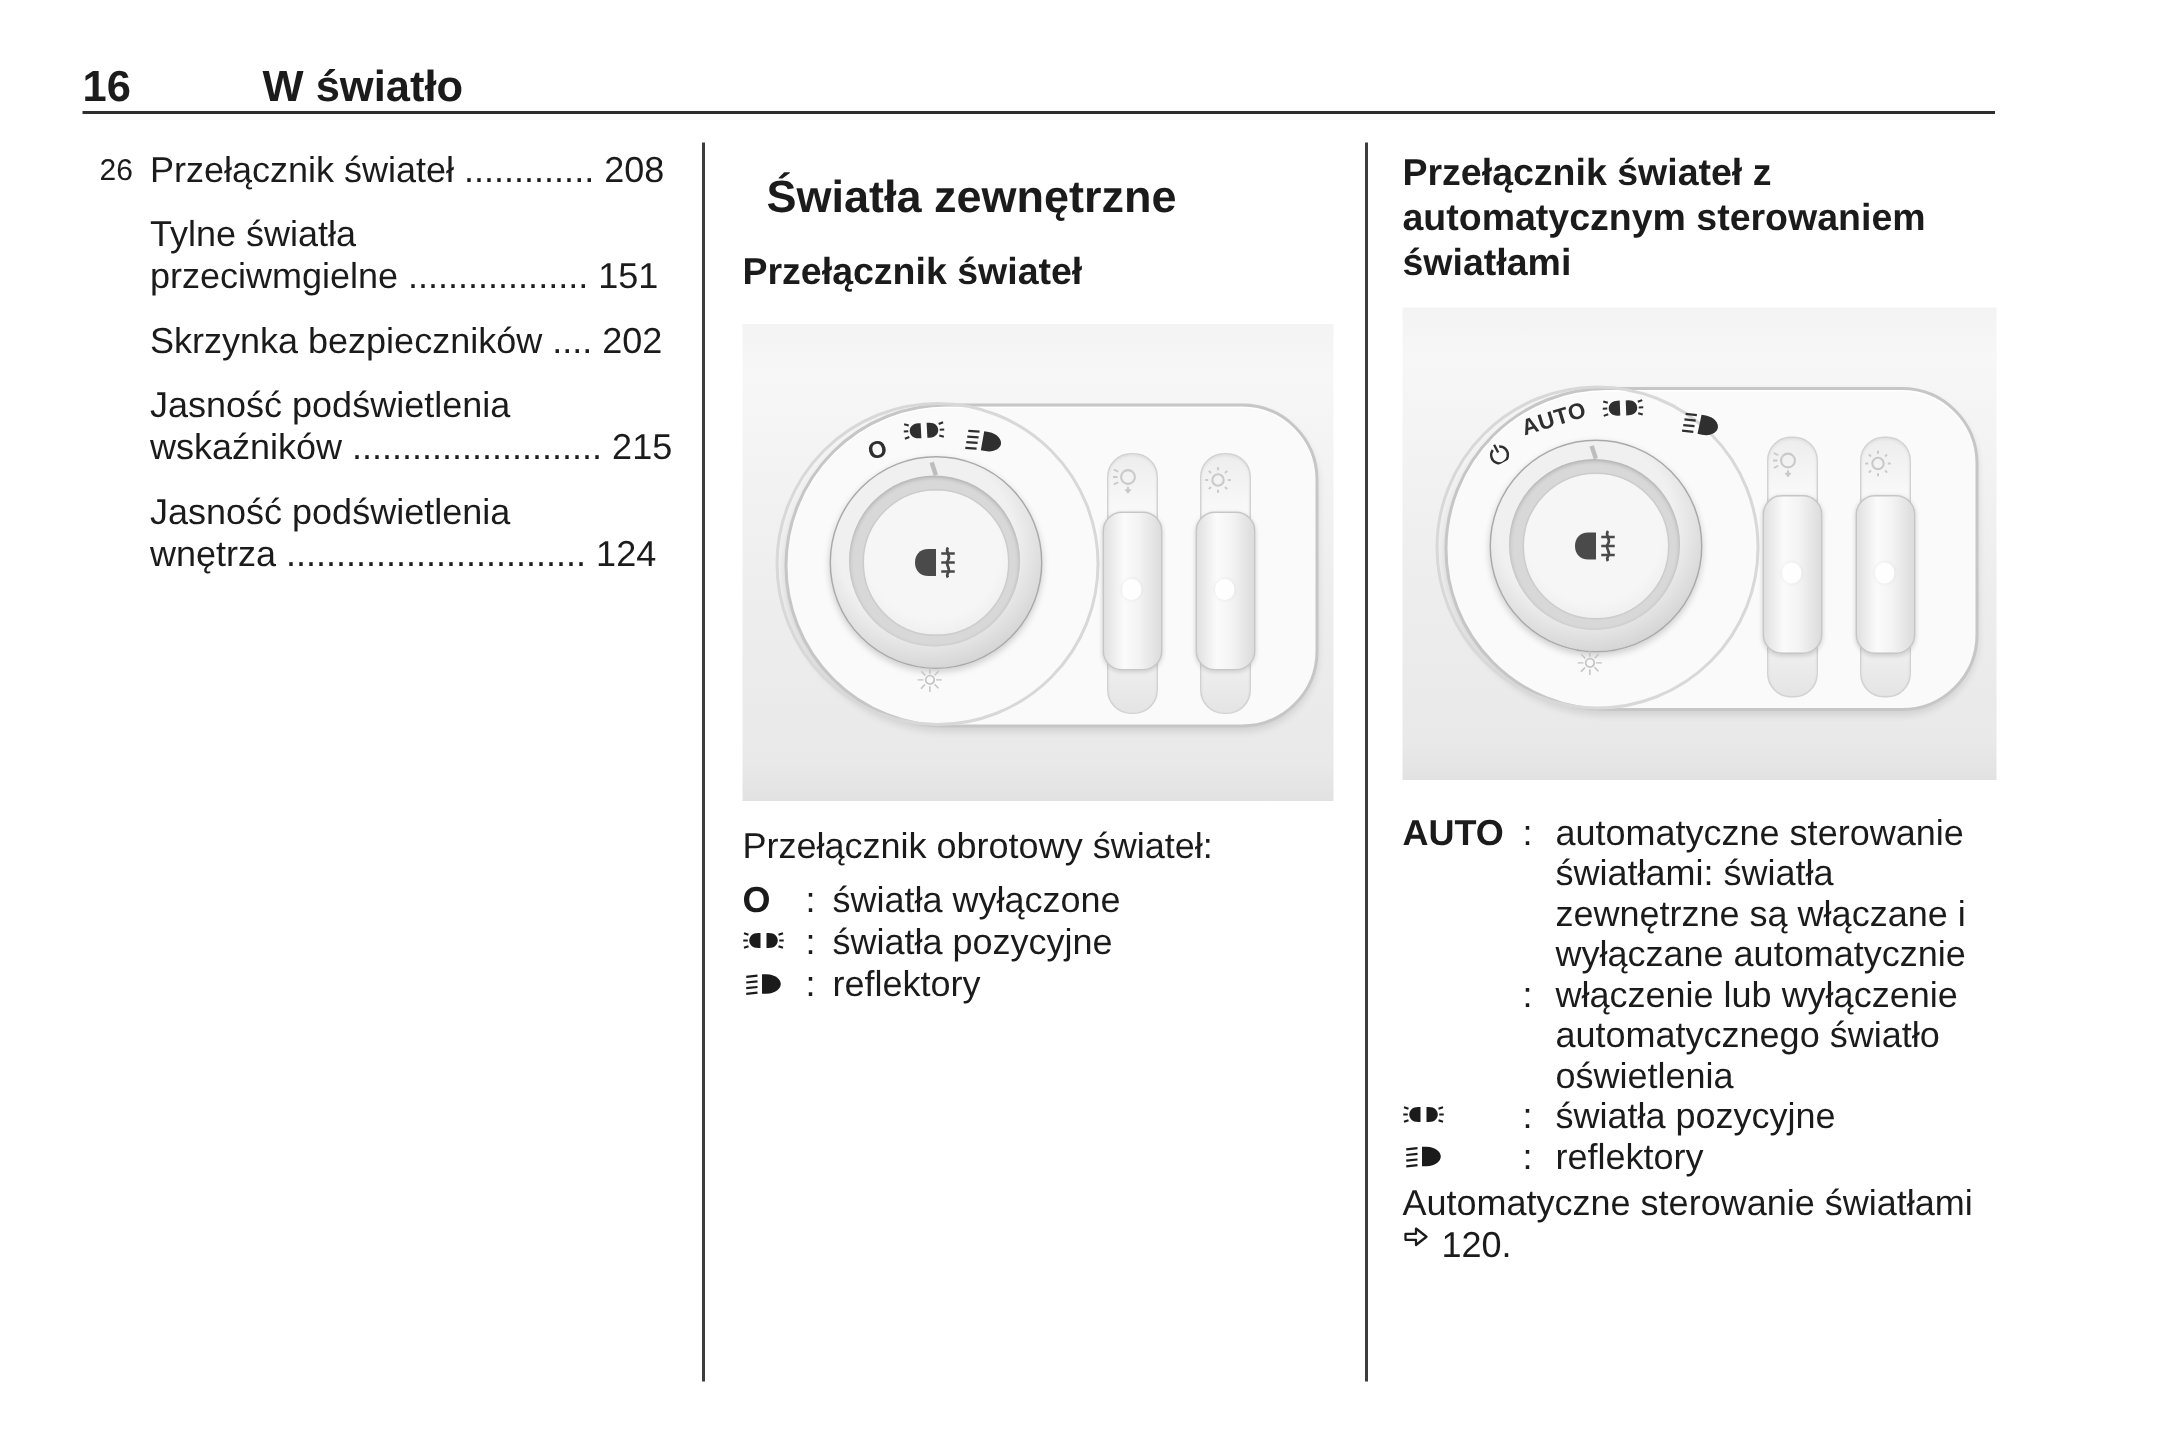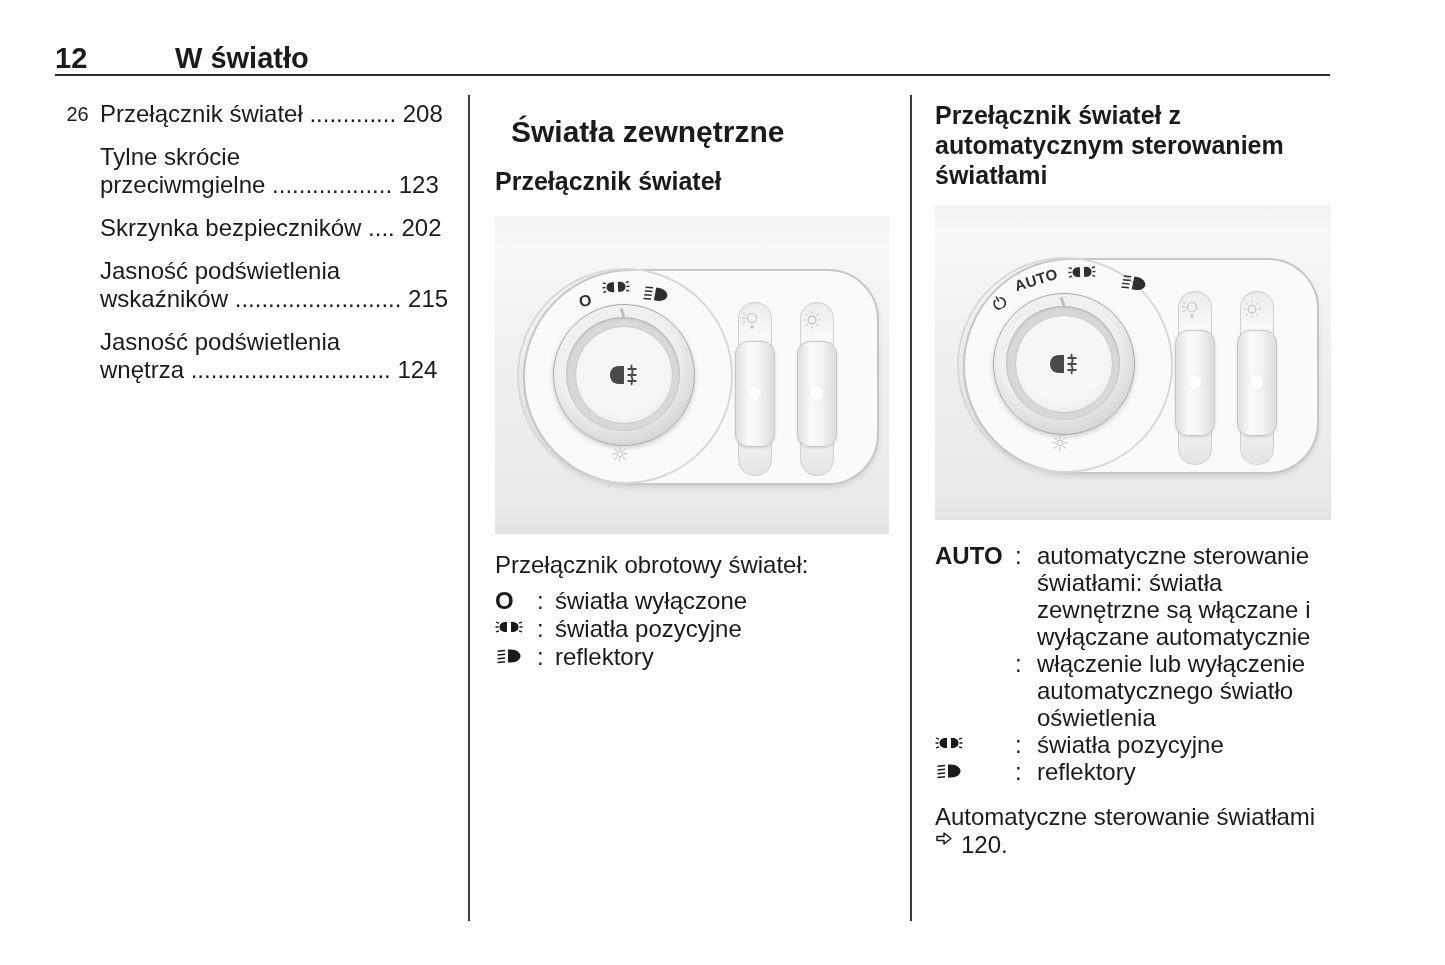--- a/index.html
+++ b/index.html
@@ -28,21 +28,21 @@
   .h2{font-size:25px; font-weight:bold; line-height:26px; margin:20px 0 0 0;}
   .col-right .h2{margin:0; line-height:30px;}
   .para{font-size:24px; line-height:28px; margin:17px 0 0 0;}
   
   .defs{margin-top:8px;}
   .col-right .defs{margin-top:22px;}
   .defrow{display:grid; grid-template-columns:42px 18px 1fr; font-size:24px; line-height:28px; align-items:start;}
   .col-right .defrow{grid-template-columns:80px 22px 1fr; line-height:27px;}
   .term{font-weight:bold;}
   .term svg{margin-top:5px;}
-  .footer-ref{font-size:24px; line-height:28px; margin-top:18px;}
+  .footer-ref{font-size:24px; line-height:28px; margin-top:4px;}
   .ref-line{display:flex; align-items:flex-start; gap:8px;}
   
   .figure{
     position:relative; width:100%; height:318px; margin-top:22px;
     background:linear-gradient(180deg,#f3f3f3 0%,#f7f7f7 10%,#eeeeee 55%,#e9e9e9 92%,#e2e2e2 100%);
     overflow:hidden;
   }
   .col-right .figure{margin-top:15px; height:315px;}
   .panel{
     position:absolute; left:28px; top:53px; width:352px; height:212px;
@@ -137,39 +137,39 @@
       <path d="M11,3.5 L11,1.5 M11,16.5 L11,18.5 M4.5,10 L2.5,10 M17.5,10 L19.5,10 M6.3,5.3 L4.9,3.9 M15.7,14.7 L17.1,16.1 M6.3,14.7 L4.9,16.1 M15.7,5.3 L17.1,3.9" stroke="currentColor" stroke-width="1.3" fill="none"></path>
     </g>
     <g id="ic-arrow">
       <path d="M2,5.5 L9,5.5 L9,2 L16,7.5 L9,13 L9,9.5 L2,9.5 Z" stroke="currentColor" stroke-width="1.5" fill="none" stroke-linejoin="round"></path>
     </g>
   </defs>
 </svg>
 
 <div class="page">
 
-  <div class="hdr-num">12</div>
+  <div class="hdr-num">16</div>
   <div class="hdr-title">W światło</div>
   <div class="hdr-rule"></div>
 
   <div class="divider d1"></div>
   <div class="divider d2"></div>
 
   <div class="col-left">
     <div class="toc-item">
       <span class="toc-num">26</span>
       <div>
         <div class="toc-line">Przełącznik świateł  ............. 208</div>
       </div>
     </div>
     <div class="toc-item">
       <span class="toc-num"></span>
       <div>
-        <div class="toc-line">Tylne skrócie</div>
-        <div class="toc-line">przeciwmgielne  .................. 123</div>
+        <div class="toc-line">Tylne światła</div>
+        <div class="toc-line">przeciwmgielne  .................. 151</div>
       </div>
     </div>
     <div class="toc-item">
       <span class="toc-num"></span>
       <div>
         <div class="toc-line">Skrzynka bezpieczników  .... 202</div>
       </div>
     </div>
     <div class="toc-item">
       <span class="toc-num"></span>

